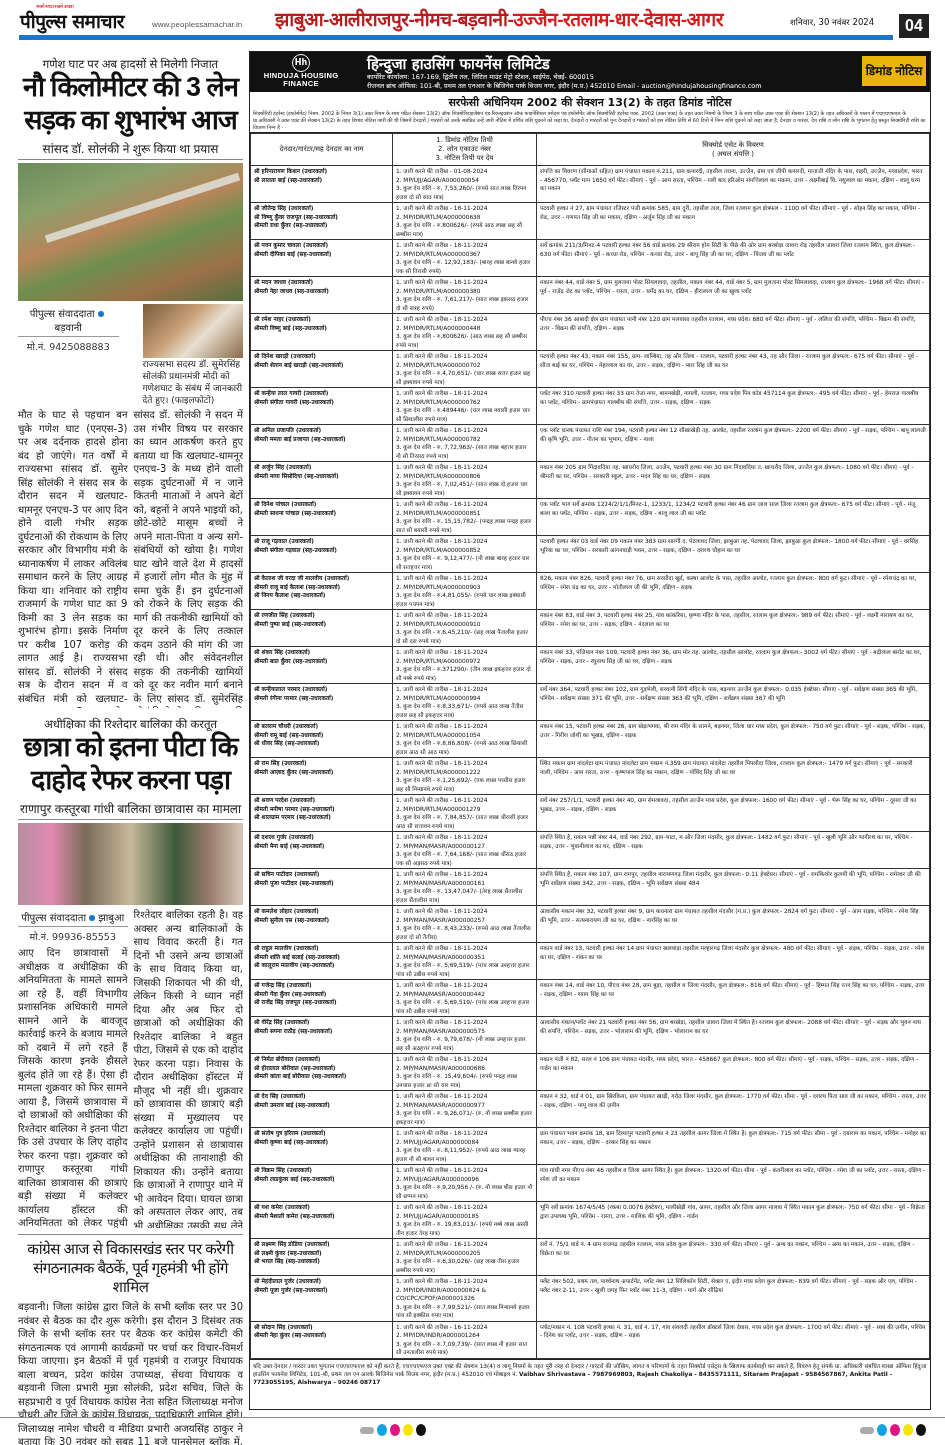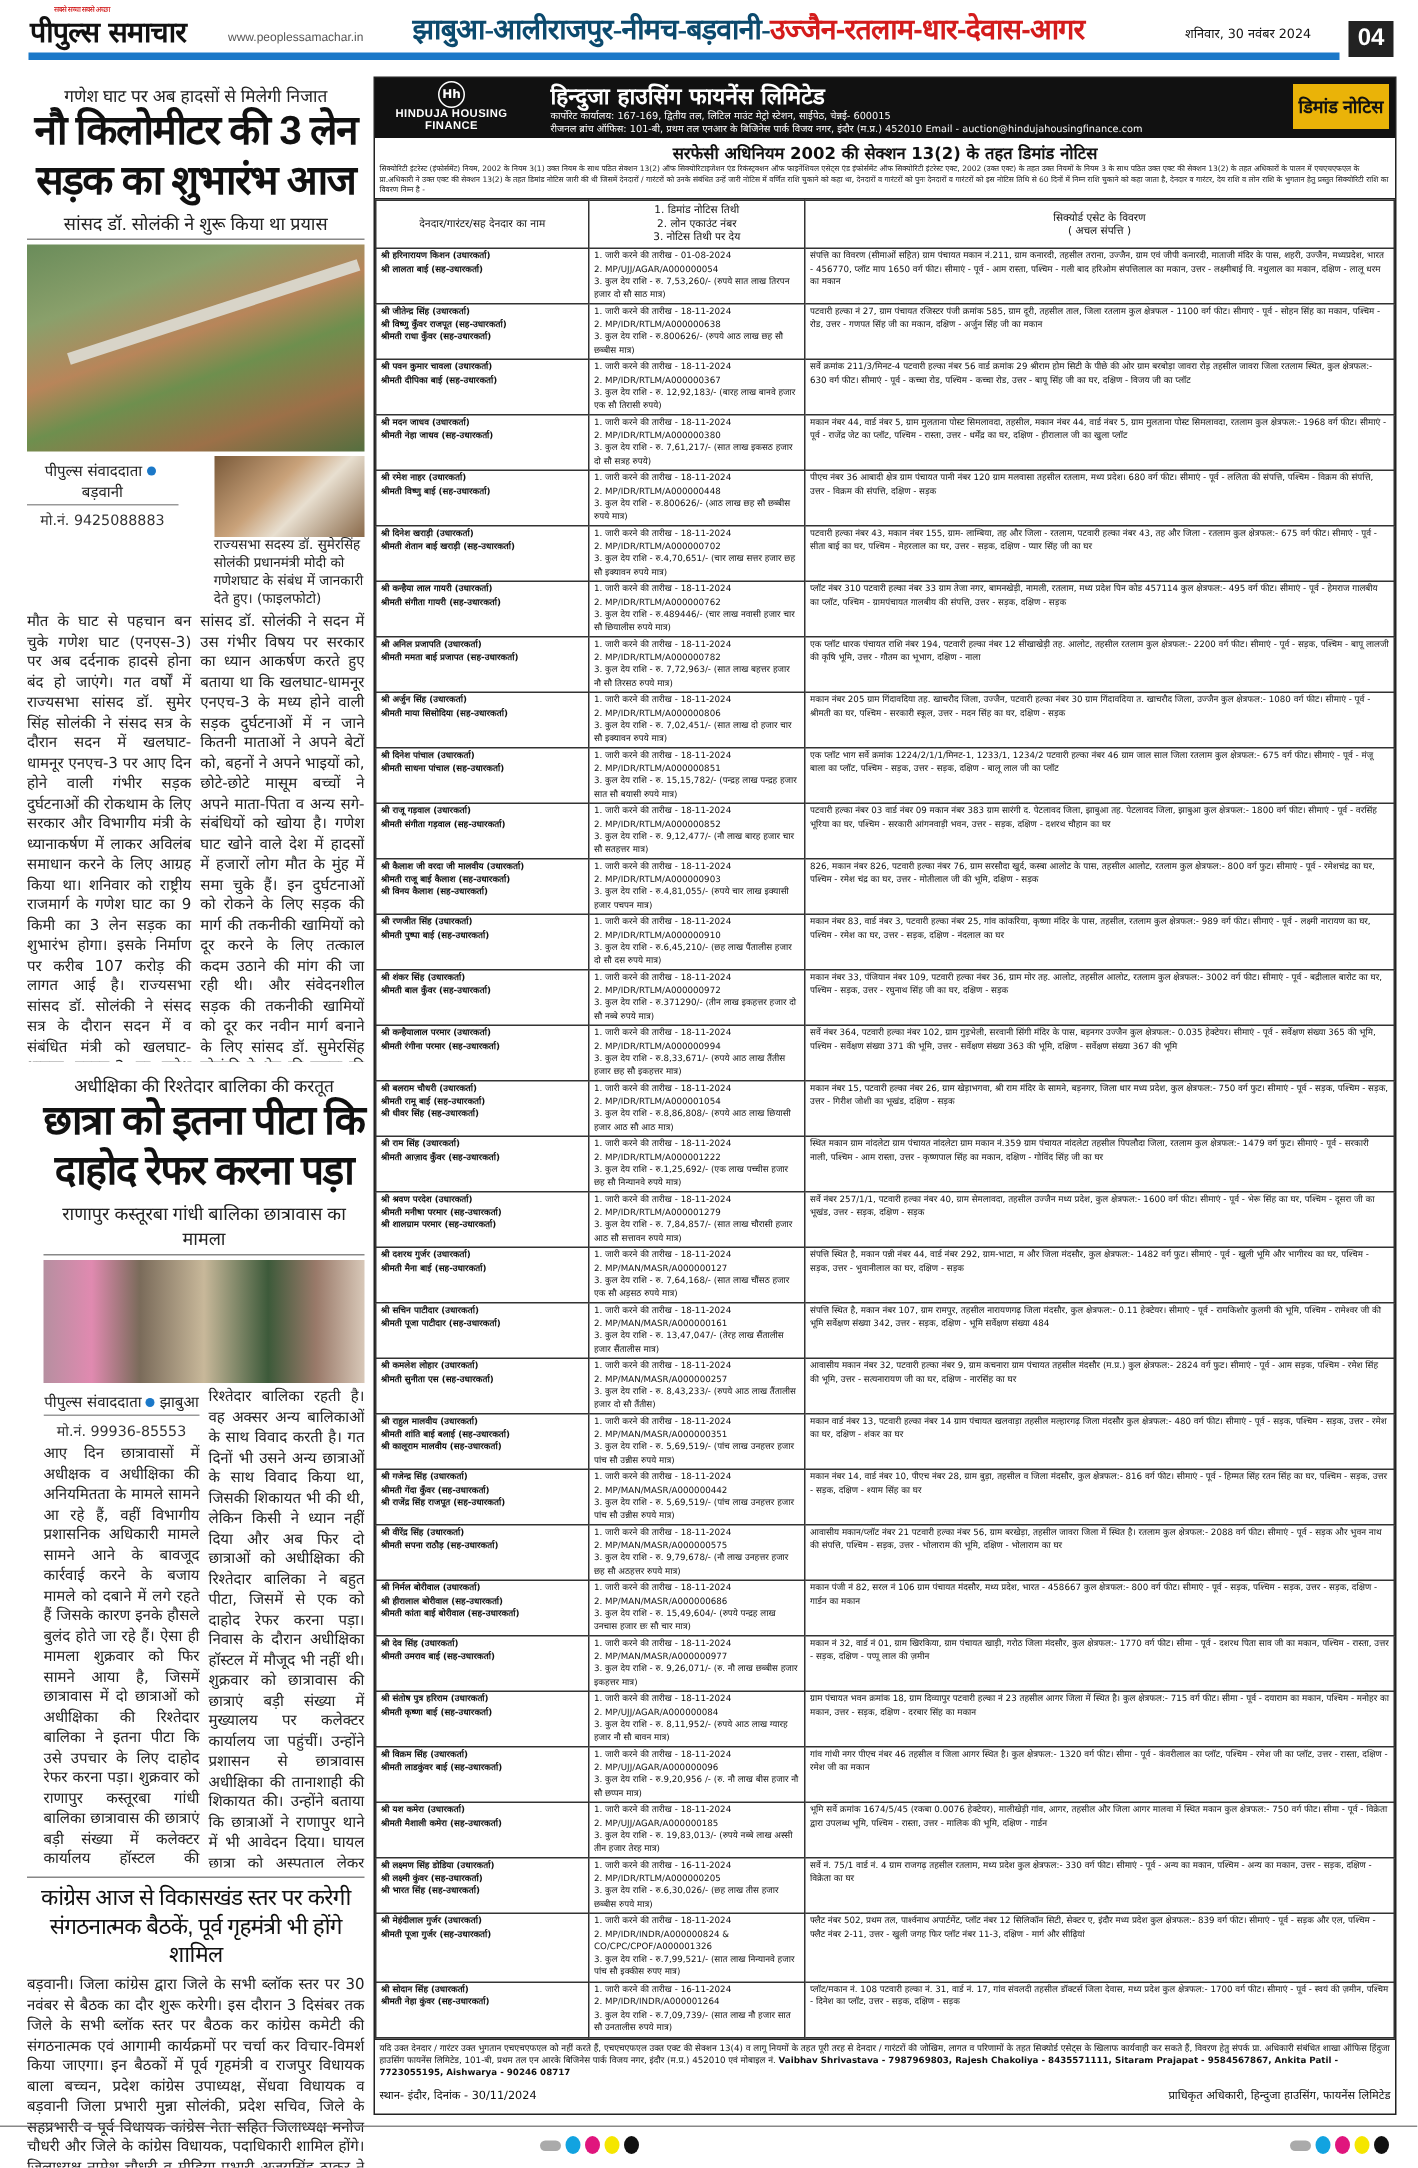--- a/index.html
+++ b/index.html
@@ -2,21 +2,21 @@
 <html><head>
 <meta charset="utf-8">
 <style>
   * { box-sizing: border-box; margin: 0; padding: 0; }
   body { width: 945px; height: 1445px; background: #fff; font-family: "DejaVu Sans", sans-serif; color: #111; overflow: hidden; position: relative; }
   .masthead { position: absolute; left: 0; top: 0; width: 945px; height: 44px; }
   .brand { position: absolute; left: 20px; top: 8px; font-family: "DejaVu Serif", serif; font-weight: bold; font-size: 19px; color: #111; letter-spacing: -0.5px; }
   .brand .tag { position: absolute; left: 16px; top: -5px; font-size: 5px; font-weight: normal; color: #c00; }
   .site { position: absolute; left: 152px; top: 20px; font-size: 8px; color: #555; font-family: "Liberation Sans", sans-serif; }
   .editions { position: absolute; left: 275px; top: 6px; font-size: 19px; font-weight: bold; font-family: "Liberation Sans", sans-serif; letter-spacing: -0.5px; white-space: nowrap; }
-  .editions .dark { color: #0c4a6e; font-family: Liberation Serif, serif; }
+  .editions .dark { color: #b91c1c; }
   .editions .red { color: #d41c1c; }
   .date { position: absolute; left: 790px; top: 16px; font-size: 8.5px; color: #111; }
   .pagebox { position: absolute; left: 899px; top: 14px; width: 30px; height: 24px; background: #222; color: #fff; font-weight: bold; font-size: 16px; text-align: center; line-height: 24px; font-family: "Liberation Sans", sans-serif; }
   .bluebar { position: absolute; left: 19px; top: 35px; width: 874px; height: 5px; background: #1b78c8; }
 
   
   .left { position: absolute; left: 18px; top: 56px; width: 225px; }
   .kicker { font-size: 11.5px; text-align: center; color: #222; font-family: "Liberation Sans", sans-serif; }
   .headline { font-size: 27px; font-weight: bold; line-height: 33px; text-align: center; letter-spacing: -1px; font-family: "Liberation Sans", sans-serif; }
   .subhead { font-size: 12px; text-align: center; color: #222; margin-top: 3px; border-bottom: 1px solid #888; padding-bottom: 2px; font-family: "Liberation Sans", sans-serif; }
@@ -93,21 +93,21 @@
         <div class="photo2" style="height:54px;"></div>
         <div class="caption">राज्यसभा सदस्य डॉ. सुमेरसिंह सोलंकी प्रधानमंत्री मोदी को गणेशघाट के संबंध में जानकारी देते हुए। (फाइलफोटो)</div>
       </div>
     </div>
     <div class="cols2" style="margin-top:2px;height:300px;overflow:hidden;">
       <div class="body-text">मौत के घाट से पहचान बन चुके गणेश घाट (एनएस-3) पर अब दर्दनाक हादसे होना बंद हो जाएंगे। गत वर्षों में राज्यसभा सांसद डॉ. सुमेर सिंह सोलंकी ने संसद सत्र के दौरान सदन में खलघाट-धामनूर एनएच-3 पर आए दिन होने वाली गंभीर सड़क दुर्घटनाओं की रोकथाम के लिए सरकार और विभागीय मंत्री के ध्यानाकर्षण में लाकर अविलंब समाधान करने के लिए आग्रह किया था। शनिवार को राष्ट्रीय राजमार्ग के गणेश घाट का 9 किमी का 3 लेन सड़क का शुभारंभ होगा। इसके निर्माण पर करीब 107 करोड़ की लागत आई है। राज्यसभा सांसद डॉ. सोलंकी ने संसद सत्र के दौरान सदन में व संबंधित मंत्री को खलघाट-धामनूर एनएच-3 पर गणेश घाट की तकनीकी खामियों को लेकर सब सहित अपनी बात रखी थी, जिसका परिणाम यह रहा कि आम जनता की सुरक्षा के मद्देनजर सरकार द्वारा 107 करोड़ की लागत से 3 लेन की नवीन सड़क का निर्माण कार्य पूर्ण करवा दिया। इसका शुभारंभ 30 नवंबर को होने जा रहा है। बता दें कि राज्यसभा</div>
       <div class="body-text">सांसद डॉ. सोलंकी ने सदन में उस गंभीर विषय पर सरकार का ध्यान आकर्षण करते हुए बताया था कि खलघाट-धामनूर एनएच-3 के मध्य होने वाली सड़क दुर्घटनाओं में न जाने कितनी माताओं ने अपने बेटों को, बहनों ने अपने भाइयों को, छोटे-छोटे मासूम बच्चों ने अपने माता-पिता व अन्य सगे-संबंधियों को खोया है। गणेश घाट खोने वाले देश में हादसों में हजारों लोग मौत के मुंह में समा चुके हैं। इन दुर्घटनाओं को रोकने के लिए सड़क की मार्ग की तकनीकी खामियों को दूर करने के लिए तत्काल कदम उठाने की मांग की जा रही थी। और संवेदनशील सड़क की तकनीकी खामियों को दूर कर नवीन मार्ग बनाने के लिए सांसद डॉ. सुमेरसिंह सोलंकी ने क्षेत्र की जनता की ओर से प्रधानमंत्री नरेंद्र मोदी, केंद्रीय सड़क परिवहन मंत्री नितिन गडकरी और प्रदेश के मुख्यमंत्री डॉ. मोहन यादव के प्रति धन्यवाद एवं आभार व्यक्त किया।</div>
     </div>
   </article>
 
-  <article style="margin-top:8px;margin-left:11px;">
+  <article style="margin-top:8px;">
     <div class="kicker">अधीक्षिका की रिश्तेदार बालिका की करतूत</div>
     <div class="headline">छात्रा को इतना पीटा कि दाहोद रेफर करना पड़ा</div>
     <div class="subhead">राणापुर कस्तूरबा गांधी बालिका छात्रावास का मामला</div>
     <div class="photo3" style="height:82px;margin-top:3px;"></div>
     <div class="cols2" style="margin-top:3px;height:320px;overflow:hidden;">
       <div>
         <div class="byline">
           <span>पीपुल्स संवाददाता</span><span class="bdot"></span><span>झाबुआ</span>
         </div>
         <div class="mob">मो.नं. 99936-85553</div>
@@ -539,24 +539,20 @@
             <div>3. कुल देय राशि - रु.7,09,739/- (सात लाख नौ हजार सात सौ उनतालीस रुपये मात्र)</div>
           </td>
           <td>प्लॉट/मकान नं. 108 पटवारी हल्का नं. 31, वार्ड नं. 17, गांव संवलदी तहसील डॉक्टर्स जिला देवास, मध्य प्रदेश कुल क्षेत्रफल:- 1700 वर्ग फीट। सीमाएं - पूर्व - स्वयं की ज़मीन, पश्चिम - दिनेश का प्लॉट, उत्तर - सड़क, दक्षिण - सड़क</td>
         </tr>
       </tbody>
   </table>
   <div class="footer">
     <span>यदि उक्त देनदार / गारंटर उक्त भुगतान एचएचएफएल को नहीं करते हैं, एचएचएफएल उक्त एक्ट की सेक्शन 13(4) व लागू नियमों के तहत पूरी तरह से देनदार / गारंटरों की जोखिम, लागत व परिणामों के तहत सिक्योर्ड एसेट्स के खिलाफ कार्यवाही कर सकते हैं, विवरण हेतु संपर्क प्रा. अधिकारी संबंधित शाखा ऑफिस हिंदुजा हाउसिंग फायनेंस लिमिटेड, 101-बी, प्रथम तल एन आरके बिजिनेस पार्क विजय नगर, इंदौर (म.प्र.) 452010 एवं मोबाइल नं.</span>
     <b>Vaibhav Shrivastava - 7987969803, Rajesh Chakoliya - 8435571111, Sitaram Prajapat - 9584567867, Ankita Patil - 7723055195, Aishwarya - 90246 08717</b>
   </div>
-  <div class="foot2">
-    <span>स्थान- इंदौर, दिनांक - 30/11/2024</span>
-    <span>प्राधिकृत अधिकारी, हिन्दुजा हाउसिंग, फायनेंस लिमिटेड</span>
-  </div>
 </div>
 
 <div class="rule-bottom"></div>
 <div class="regmarks" style="left:360px;">
   <div class="pill"></div>
   <div class="c" style="background:#12a3e0"></div>
   <div class="c" style="background:#e0157d"></div>
   <div class="c" style="background:#f5e600"></div>
   <div class="c" style="background:#111"></div>
 </div>

